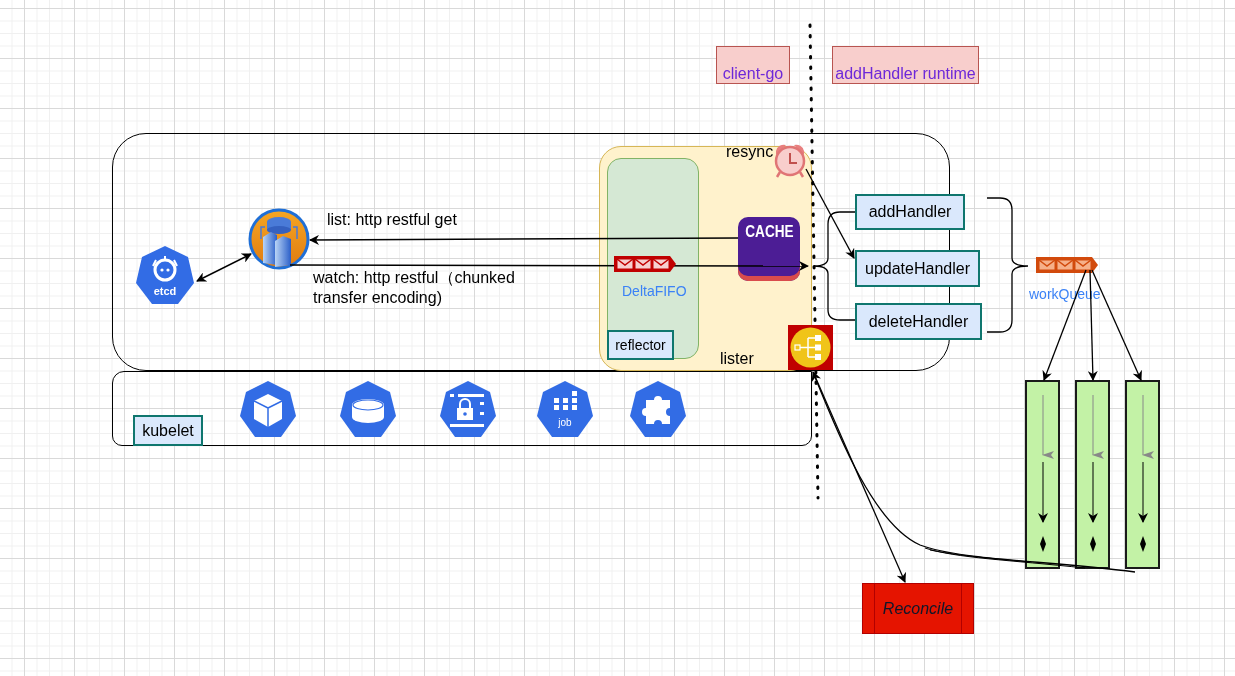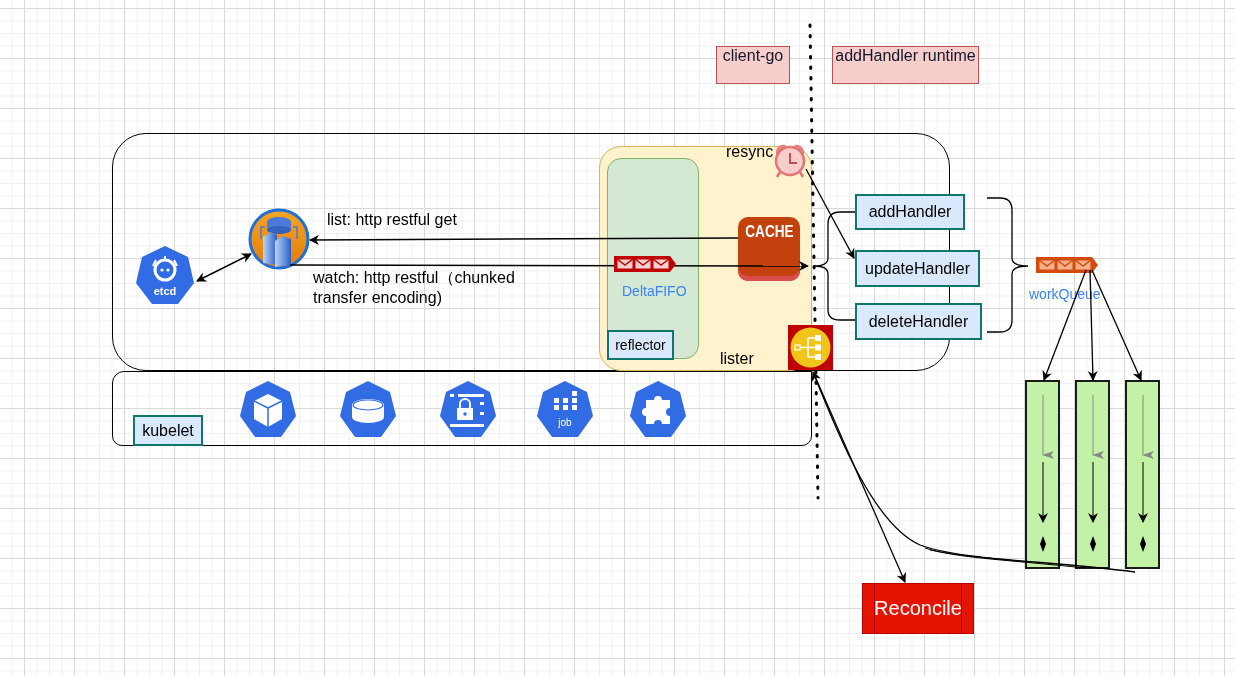--- a/index.html
+++ b/index.html
@@ -10,22 +10,22 @@
       linear-gradient(to right, #d9d9d9 1px, transparent 1px),
       linear-gradient(to bottom, #d9d9d9 1px, transparent 1px),
       linear-gradient(to right, #f0f0f0 1px, transparent 1px),
       linear-gradient(to bottom, #f0f0f0 1px, transparent 1px);
     background-size: 50px 50px, 50px 50px, 12.5px 12.5px, 12.5px 12.5px;
     background-position: 24px 8px, 24px 8px, 24px 8px, 24px 8px;
     font-family: "Liberation Sans", sans-serif;
   }
   .abs { position: absolute; box-sizing: border-box; }
   .tag-pink {
-    background: #f8cecc; border: 1px solid #b85450; color: #0f172a;
-    font-size: 16px; display: flex; align-items: flex-start; justify-content: center;
+    background: #f8cecc; border: 1px solid #b85450; color: #6d28d9;
+    font-size: 16px; display: flex; align-items: flex-end; justify-content: center;
   }
   .box-blue {
     background: #dae8fc; border: 2px solid #0f766e; color: #000;
     display: flex; align-items: center; justify-content: center;
   }
   .lbl { font-size: 16px; color: #000; white-space: nowrap; }
   .lbl-sm { font-size: 14px; color: #3b82f6; white-space: nowrap; }
   svg.overlay { position: absolute; left: 0; top: 0; pointer-events: none; }
   svg.overlay * { pointer-events: auto; }
 </style>
@@ -44,21 +44,21 @@
 <div class="abs" style="left:112px; top:371px; width:700px; height:75px; border:1.5px solid #000; border-radius:0 0 10px 10px; border-top-left-radius:12px; border-top-right-radius:0;"></div>
 
 <div class="abs" style="left:599px; top:146px; width:213px; height:225px; background:#fff2cc; border:1px solid #d6b656; border-radius:22px;"></div>
 
 <div class="abs" style="left:607px; top:158px; width:92px; height:201px; background:#d5e8d4; border:1px solid #82b366; border-radius:14px;"></div>
 
 <div class="abs box-blue" style="left:607px; top:330px; width:67px; height:30px; font-size:14px;">
     <span>reflector</span>
   </div>
 
-<div class="abs" style="left:738px; top:217px; width:62px; height:64px; background:#c2410c; border-radius:10px; box-shadow: inset 0 -5px 0 #d94c4c; display:flex; justify-content:center;">
+<div class="abs" style="left:738px; top:217px; width:62px; height:64px; background:#4c1d95; border-radius:10px; box-shadow: inset 0 -5px 0 #d94c4c; display:flex; justify-content:center;">
   <span style="color:#fff; font-weight:bold; font-size:16px; margin-top:6px; font-family:'Liberation Sans Narrow','Liberation Sans',sans-serif; transform:scaleX(0.85);">CACHE</span>
 </div>
 
 <div class="abs lbl-sm" style="left:622px; top:283px;">DeltaFIFO</div>
 
 <div class="abs lbl" style="left:726px; top:143px; width:62px; overflow:hidden;">resync</div>
 
 <div class="abs lbl" style="left:720px; top:350px;">lister</div>
 
 <div class="abs lbl" style="left:327px; top:211px;">list: http restful get</div>
@@ -81,21 +81,21 @@
     <span>kubelet</span>
   </div>
 
 <div class="abs" style="left:1025px; top:380px; width:35px; height:189px; background:#c3f2a6; border:2px solid #1a1a1a;"></div>
 <div class="abs" style="left:1075px; top:380px; width:35px; height:189px; background:#c3f2a6; border:2px solid #1a1a1a;"></div>
 <div class="abs" style="left:1125px; top:380px; width:35px; height:189px; background:#c3f2a6; border:2px solid #1a1a1a;"></div>
 
 <div class="abs" style="left:862px; top:583px; width:112px; height:51px; background:#e51400; border:1px solid #b20000; display:flex; align-items:center; justify-content:center;">
   <div class="abs" style="left:11px; top:0; width:1px; height:100%; background:#b20000;"></div>
   <div class="abs" style="right:11px; top:0; width:1px; height:100%; background:#b20000;"></div>
-  <span style="color:#ffffff; font-size:20px;">Reconcile</span>
+  <span style="color:#0f172a; font-size:16px;font-style:italic;">Reconcile</span>
 </div>
 
 <svg class="overlay" width="1235" height="676" viewBox="0 0 1235 676">
   <defs>
     <marker id="arr" markerWidth="10" markerHeight="10" refX="9" refY="5" orient="auto" markerUnits="userSpaceOnUse">
       <path d="M0,0 L10,5 L0,10 L3,5 z" fill="#000"></path>
     </marker>
     <marker id="arrS" markerWidth="10" markerHeight="10" refX="1" refY="5" orient="auto" markerUnits="userSpaceOnUse">
       <path d="M10,0 L0,5 L10,10 L7,5 z" fill="#000"></path>
     </marker>

